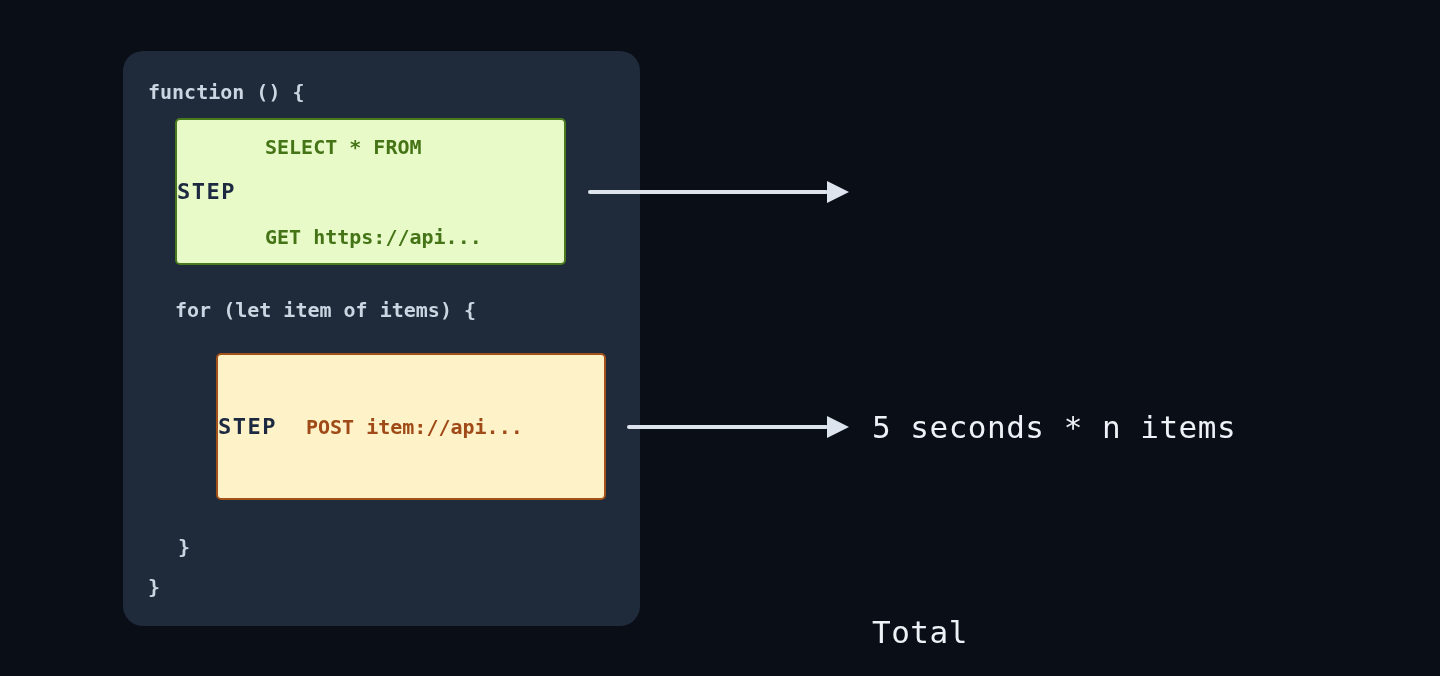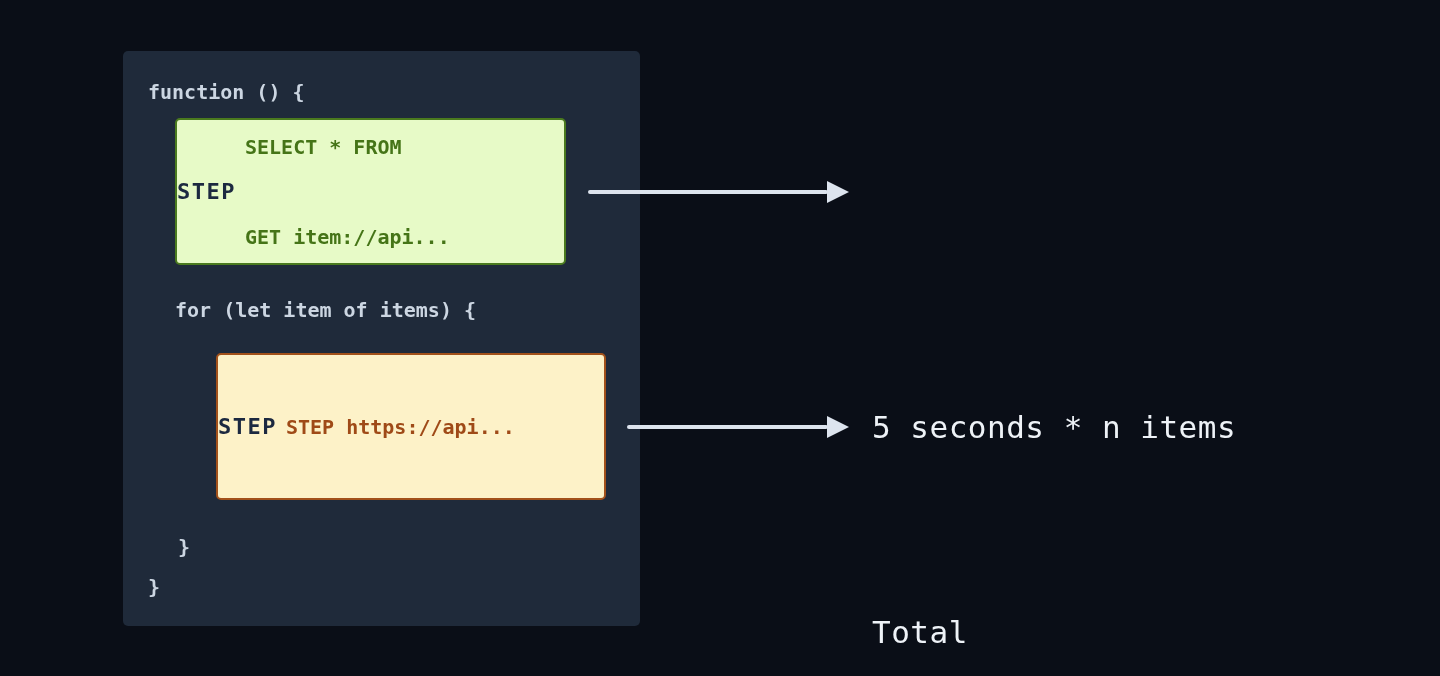--- a/index.html
+++ b/index.html
@@ -12,21 +12,21 @@
     position: relative;
     width: 1440px;
     height: 676px;
     background: var(--background, #0a0e17);
   }
   .code-panel {
     position: absolute;
     left: 123px; top: 51px;
     width: 517px; height: 575px;
     background: var(--panel, #1f2a3a);
-    border-radius: 5px;
+    border-radius: 20px;
   }
   .code-line {
     position: absolute;
     font-size: 20px;
     font-weight: bold;
     color: var(--code-text, #ccd6e2);
     white-space: pre;
   }
   .line-function-open { left: 25px; top: 29px; }
   .line-for-open      { left: 52px; top: 247px; }
@@ -53,21 +53,21 @@
     border-color: var(--yellow-box-border, #a2511a);
   }
   .step-label {
     font-size: 22px;
     font-weight: bold;
     letter-spacing: 1.5px;
     color: var(--step-label, #1c2940);
     flex: 0 0 auto;
   }
   .step-lines {
-    margin-left: 9px;
+    margin-left: 29px;
     font-size: 20px;
     font-weight: bold;
     line-height: 30px;
     white-space: pre;
   }
   .step-box-extract .step-lines { color: var(--green-text, #457417); }
   .step-box-load    .step-lines { color: var(--rust-text, #9f4a17); }
 
   .arrow-line {
     position: absolute;
@@ -105,30 +105,30 @@
 <div class="canvas">
 
   <div class="code-panel">
 
     <div class="code-line line-function-open">function () {</div>
 
     <div class="step-box step-box-extract">
       <span class="step-label">STEP</span>
       <div class="step-lines">
         <div>SELECT * FROM</div>
-        <div>GET item://api...</div>
+        <div>GET https://api...</div>
       </div>
     </div>
 
     <div class="code-line line-for-open">for (let item of items) {</div>
 
     <div class="step-box step-box-load">
       <span class="step-label">STEP</span>
       <div class="step-lines">
-        <div>STEP https://api...</div>
+        <div>POST item://api...</div>
       </div>
     </div>
 
     <div class="code-line line-close-inner">}</div>
 
     <div class="code-line line-close-outer">}</div>
 
   </div>
 
   <div class="arrow-line arrow1-line"></div>

